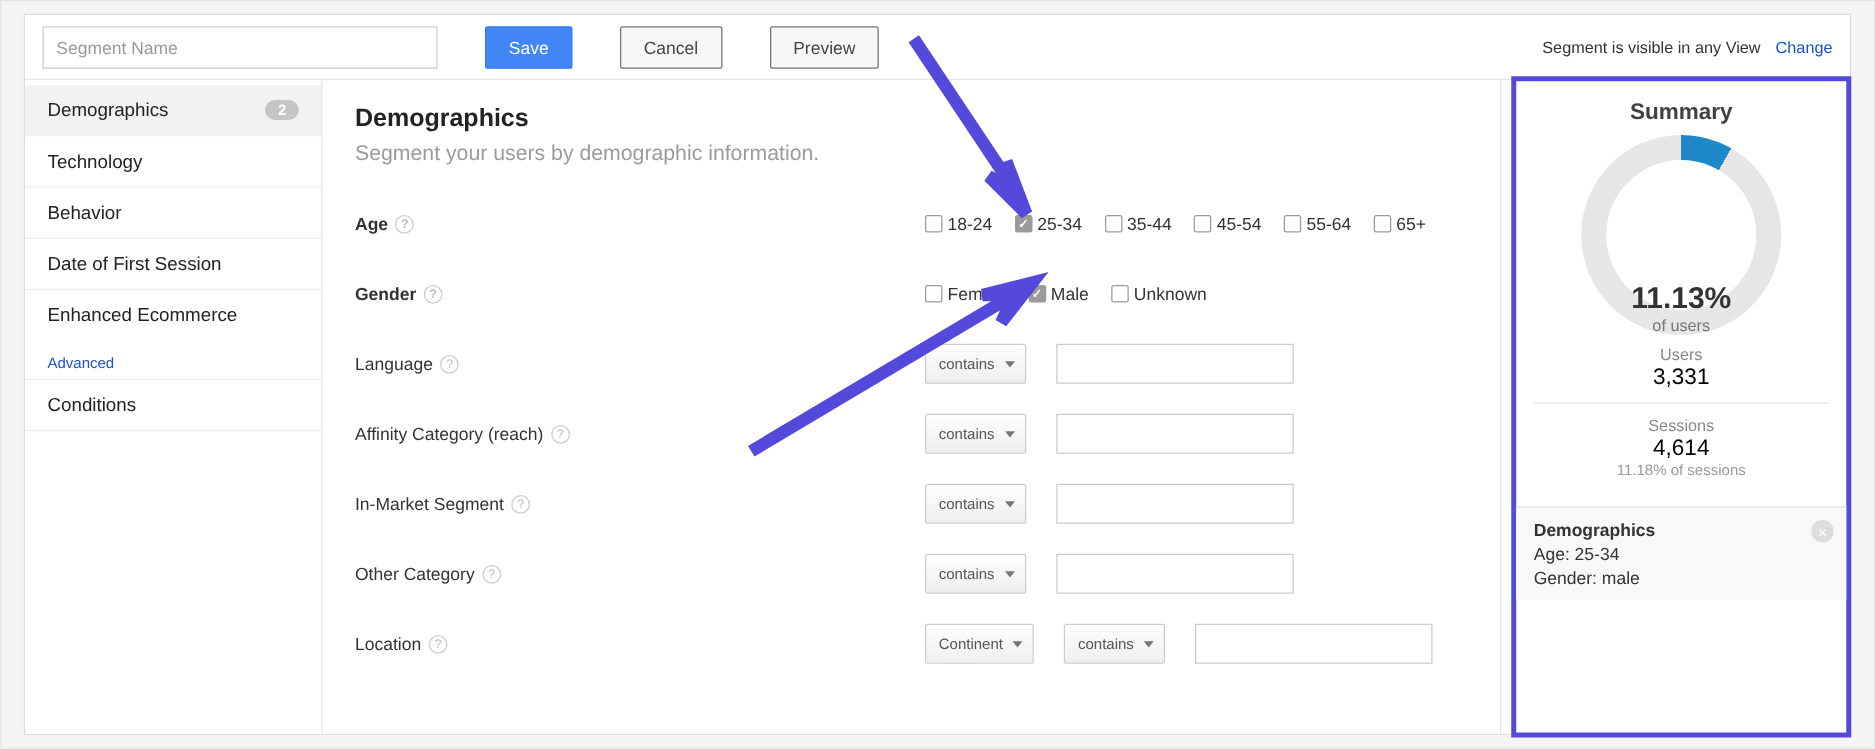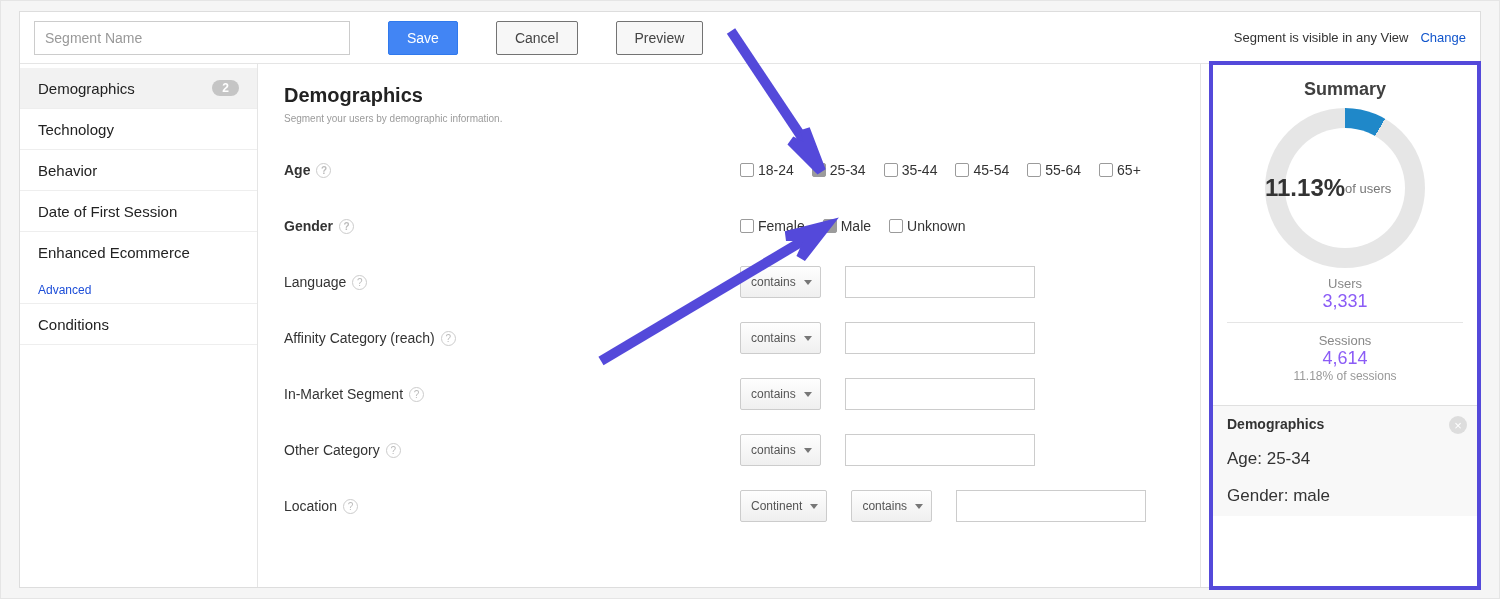--- a/index.html
+++ b/index.html
@@ -18,51 +18,51 @@
   
   .sidebar{width:238px;border-right:1px solid #e5e5e5;padding-top:4px;background:#fff}
   .side-item{height:41px;padding:0 18px;display:flex;align-items:center;font-size:15px;color:#222;border-bottom:1px solid #eee;cursor:pointer}
   .side-item.active{background:#f2f2f2;font-weight:400}
   .side-item.noborder{border-bottom:none}
   .badge{margin-left:auto;background:#c5c5c5;color:#fff;border-radius:12px;padding:1px 10px;font-size:12px;font-weight:700}
   .side-group{padding:10px 18px 6px;color:#1d4ed8;font-size:12px;border-bottom:1px solid #eee}
   
   .main{flex:1;padding:20px 0 0 26px;overflow:auto}
   .section-title{font-size:20px;font-weight:700;color:#222}
-  .section-sub{font-size:10px;color:#9b9b9b;margin-top:6px}
+  .section-sub{font-size:17px;color:#9b9b9b;margin-top:6px}
   .rows{margin-top:24px}
   .row{display:flex;align-items:center;min-height:44px;margin-bottom:12px}
   .row-label{width:200px;font-size:14px;color:#333;display:flex;align-items:center;gap:6px}
   .row-label.bold{font-weight:700}
   .help{width:15px;height:15px;border:1px solid #ccc;border-radius:50%;display:inline-flex;align-items:center;justify-content:center;font-size:10px;color:#bbb}
   .options{margin-left:256px;display:flex;align-items:center;gap:18px;font-size:14px}
   .chk{width:14px;height:14px;border:1px solid #9b9b9b;border-radius:2px;display:inline-flex;align-items:center;justify-content:center;margin-right:4px;vertical-align:-2px;background:#fff}
   .chk.checked{background:#9b9b9b;border-color:#9b9b9b;color:#fff;font-size:10px;font-weight:700}
   .opt{display:inline-flex;align-items:center;cursor:pointer}
   .dropdown{display:inline-flex;align-items:center;height:32px;border:1px solid #ccc;background:linear-gradient(#fefefe,#efefef);padding:0 8px 0 10px;font-size:12px;color:#555;border-radius:2px;gap:8px;cursor:pointer;margin-right:6px}
   .dropdown .caret{width:0;height:0;border-left:4px solid transparent;border-right:4px solid transparent;border-top:5px solid #777}
   .txt{height:32px;border:1px solid #ccc;width:190px;padding:0 8px}
   
   .summary-wrap{width:280px;border-left:1px solid #e5e5e5;padding:8px 8px 8px 12px}
   .summary-box{position:absolute;right:18px;top:60px;width:272px;bottom:8px;border:4px solid #5449da}
   .summary-inner{padding:10px 14px}
   .summary-title{text-align:center;font-size:18px;font-weight:700;color:#404040;margin:4px 0 8px}
   .ring{width:160px;height:160px;margin:8px auto;position:relative;border-radius:50%;background:conic-gradient(#1f88c9 0deg 30deg,#e6e6e6 30deg 360deg)}
   .ring::after{content:"";position:absolute;inset:20px;border-radius:50%;background:#fff}
-  .ring-text{position:absolute;inset:0;display:flex;flex-direction:row;align-items:center;justify-content:flex-start;z-index:1}
+  .ring-text{position:absolute;inset:0;display:flex;flex-direction:column;align-items:center;justify-content:flex-end;z-index:1}
   .ring-pct{font-size:24px;font-weight:700}
   .ring-sub{font-size:13px;color:#777}
   .stat-block{text-align:center;margin-top:0}
   .stat-label{font-size:13px;color:#888}
-  .stat-value{font-size:18px;color:#8b5cf6}
+  .stat-value{font-size:18px;color:#000000}
   .stat-foot{font-size:12px;color:#999}
   .divider{height:1px;background:#e5e5e5;margin:10px 0}
   .filter-box{border-top:1px solid #e0e0e0;background:#f8f8f8;padding:10px 14px;position:relative;margin-top:12px}
   .filter-head{font-weight:700;font-size:14px}
-  .filter-line{font-size:17px;margin-top:17px}
+  .filter-line{font-size:14px;margin-top:3px}
   .close-x{position:absolute;right:10px;top:10px;width:18px;height:18px;border-radius:50%;background:#ddd;color:#fff;display:flex;align-items:center;justify-content:center;font-size:13px;cursor:pointer}
   
   .arrow{position:absolute;pointer-events:none}
   svg line,svg path{stroke:#5449da;stroke-width:10;fill:none}
   .arrowhead{fill:#5449da}
   .btn-gap{width:26px}
 </style>
 </head>
 <body>
 

